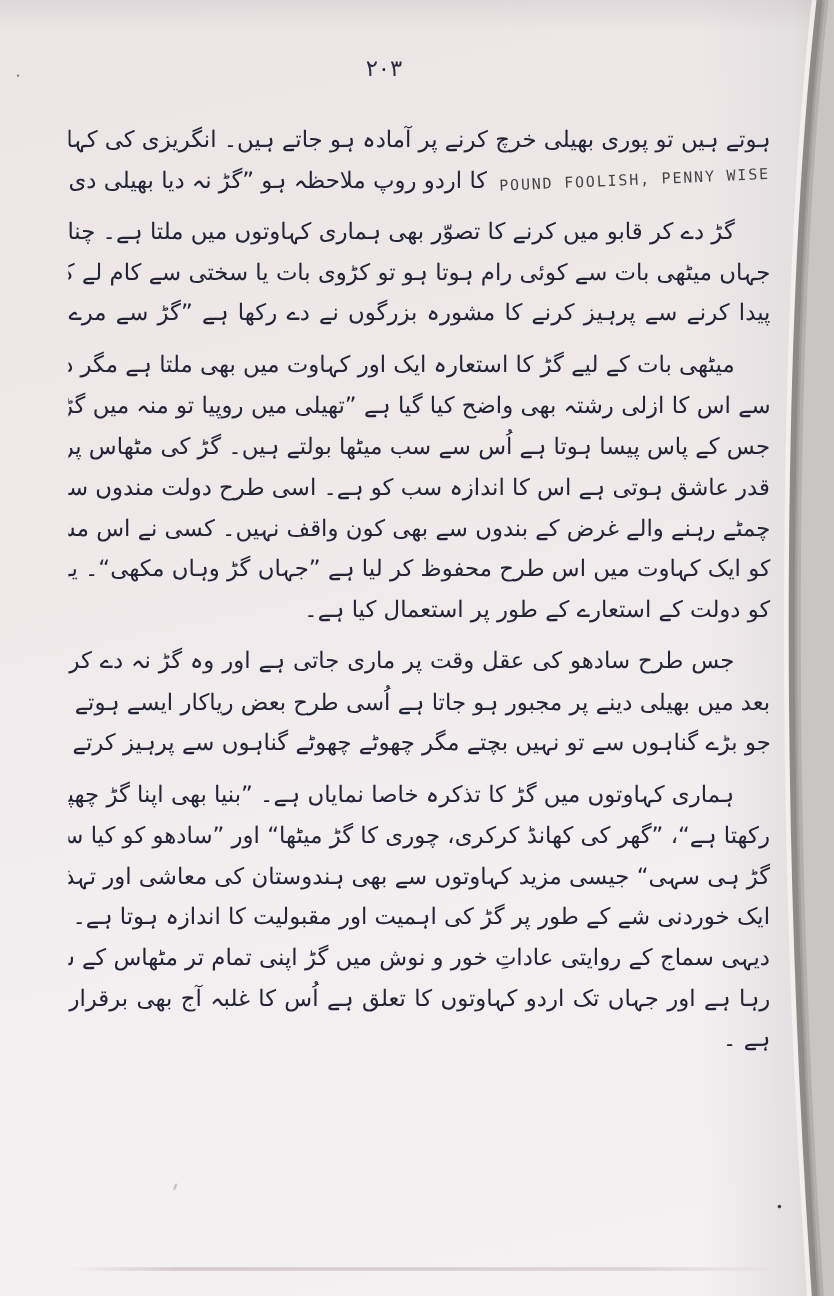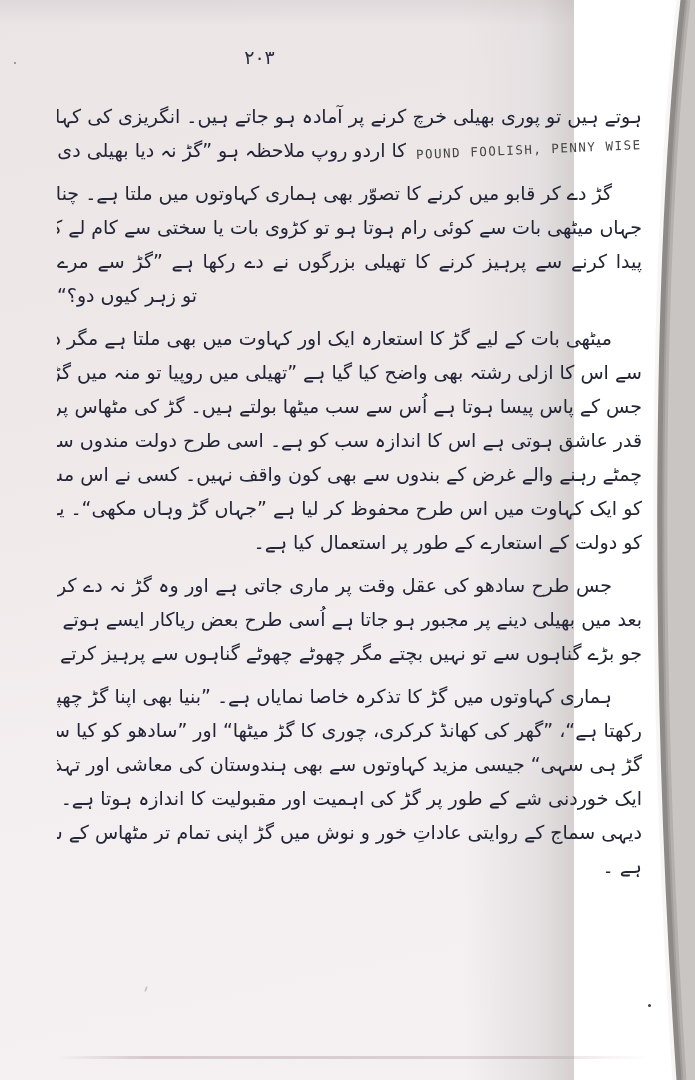--- a/index.html
+++ b/index.html
@@ -3,21 +3,21 @@
 <meta charset="utf-8">
 <style>
   html, body {
     margin: 0; padding: 0;
     width: 695px; height: 1080px;
     overflow: hidden;
     font-family: "DejaVu Sans", sans-serif;
   }
   .scan {
     position: relative;
-    width: 574px; height: 1080px;
+    width: 695px; height: 1080px;
     background:
       linear-gradient(to bottom, rgba(120,108,114,0.10), rgba(120,108,114,0) 26px),
       linear-gradient(to left, #d6d1d0 0px, #e4dfe0 34px, rgba(240,235,236,0) 110px),
       linear-gradient(168deg, #ebe5e6 0%, #eee8e9 35%, #f3eeef 65%, #f5f1f2 100%);
   }
   .page-number {
     position: absolute;
     top: 46px; left: 0; right: 55px;
     text-align: center;
     font-size: 19px;
@@ -95,22 +95,21 @@
       <div class="line">ہوتے ہیں تو پوری بھیلی خرچ کرنے پر آمادہ ہو جاتے ہیں۔ انگریزی کی کہاوت</div>
       <div class="line mixed">
         <span class="latin">POUND FOOLISH, PENNY WISE</span>
         <span class="urdu-part">کا اردو روپ ملاحظہ ہو ”گڑ نہ دیا بھیلی دی“:</span>
       </div>
     </div>
 
     <div class="para">
       <div class="line indent">گڑ دے کر قابو میں کرنے کا تصوّر بھی ہماری کہاوتوں میں ملتا ہے۔ چنانچہ</div>
       <div class="line">جہاں میٹھی بات سے کوئی رام ہوتا ہو تو کڑوی بات یا سختی سے کام لے کر تلخی اور دشمنی</div>
-      <div class="line">پیدا کرنے سے پرہیز کرنے کا تھیلی بزرگوں نے دے رکھا ہے ”گڑ سے مرے</div>
-      <div class="line end-left">تو زہر کیوں دو؟“</div>
+      <div class="line">پیدا کرنے سے پرہیز کرنے کا مشورہ بزرگوں نے دے رکھا ہے ”گڑ سے مرے</div>
     </div>
 
     <div class="para">
       <div class="line indent">میٹھی بات کے لیے گڑ کا استعارہ ایک اور کہاوت میں بھی ملتا ہے مگر دولت</div>
       <div class="line">سے اس کا ازلی رشتہ بھی واضح کیا گیا ہے ”تھیلی میں روپیا تو منہ میں گڑ“، یعنی</div>
       <div class="line">جس کے پاس پیسا ہوتا ہے اُس سے سب میٹھا بولتے ہیں۔ گڑ کی مٹھاس پر مکھی کس</div>
       <div class="line">قدر عاشق ہوتی ہے اس کا اندازہ سب کو ہے۔ اسی طرح دولت مندوں سے</div>
       <div class="line">چمٹے رہنے والے غرض کے بندوں سے بھی کون واقف نہیں۔ کسی نے اس مشاہدے</div>
       <div class="line">کو ایک کہاوت میں اس طرح محفوظ کر لیا ہے ”جہاں گڑ وہاں مکھی“۔ یہاں گڑ</div>
       <div class="line end-right">کو دولت کے استعارے کے طور پر استعمال کیا ہے۔</div>
@@ -121,20 +120,21 @@
       <div class="line">بعد میں بھیلی دینے پر مجبور ہو جاتا ہے اُسی طرح بعض ریاکار ایسے ہوتے ہیں</div>
       <div class="line">جو بڑے گناہوں سے تو نہیں بچتے مگر چھوٹے چھوٹے گناہوں سے پرہیز کرتے ہیں</div>
     </div>
 
     <div class="para">
       <div class="line indent">ہماری کہاوتوں میں گڑ کا تذکرہ خاصا نمایاں ہے۔ ”بنیا بھی اپنا گڑ چھپا کر</div>
       <div class="line">رکھتا ہے“، ”گھر کی کھانڈ کرکری، چوری کا گڑ میٹھا“ اور ”سادھو کو کیا سواد، بتاسے نہیں</div>
       <div class="line">گڑ ہی سہی“ جیسی مزید کہاوتوں سے بھی ہندوستان کی معاشی اور تہذیبی زندگی میں</div>
       <div class="line">ایک خوردنی شے کے طور پر گڑ کی اہمیت اور مقبولیت کا اندازہ ہوتا ہے۔ ہمارے</div>
       <div class="line">دیہی سماج کے روایتی عاداتِ خور و نوش میں گڑ اپنی تمام تر مٹھاس کے ساتھ شامل</div>
+      <div class="line">رہا ہے اور جہاں تک اردو کہاوتوں کا تعلق ہے اُس کا غلبہ آج بھی برقرار</div>
       <div class="line end-right">ہے ۔</div>
     </div>
 
   </div>
 
   <svg class="binding-edge-svg" width="695" height="1080" viewBox="0 0 695 1080" xmlns="http://www.w3.org/2000/svg">
 
     <path d="M684,0 C658,230 650,640 680,1080 L695,1080 L695,0 Z" fill="#c9c5c3"></path>
 
     <path d="M679,0 C653,230 645,640 675,1080" stroke="#f6f3f2" stroke-width="5" fill="none" opacity="0.8"></path>

